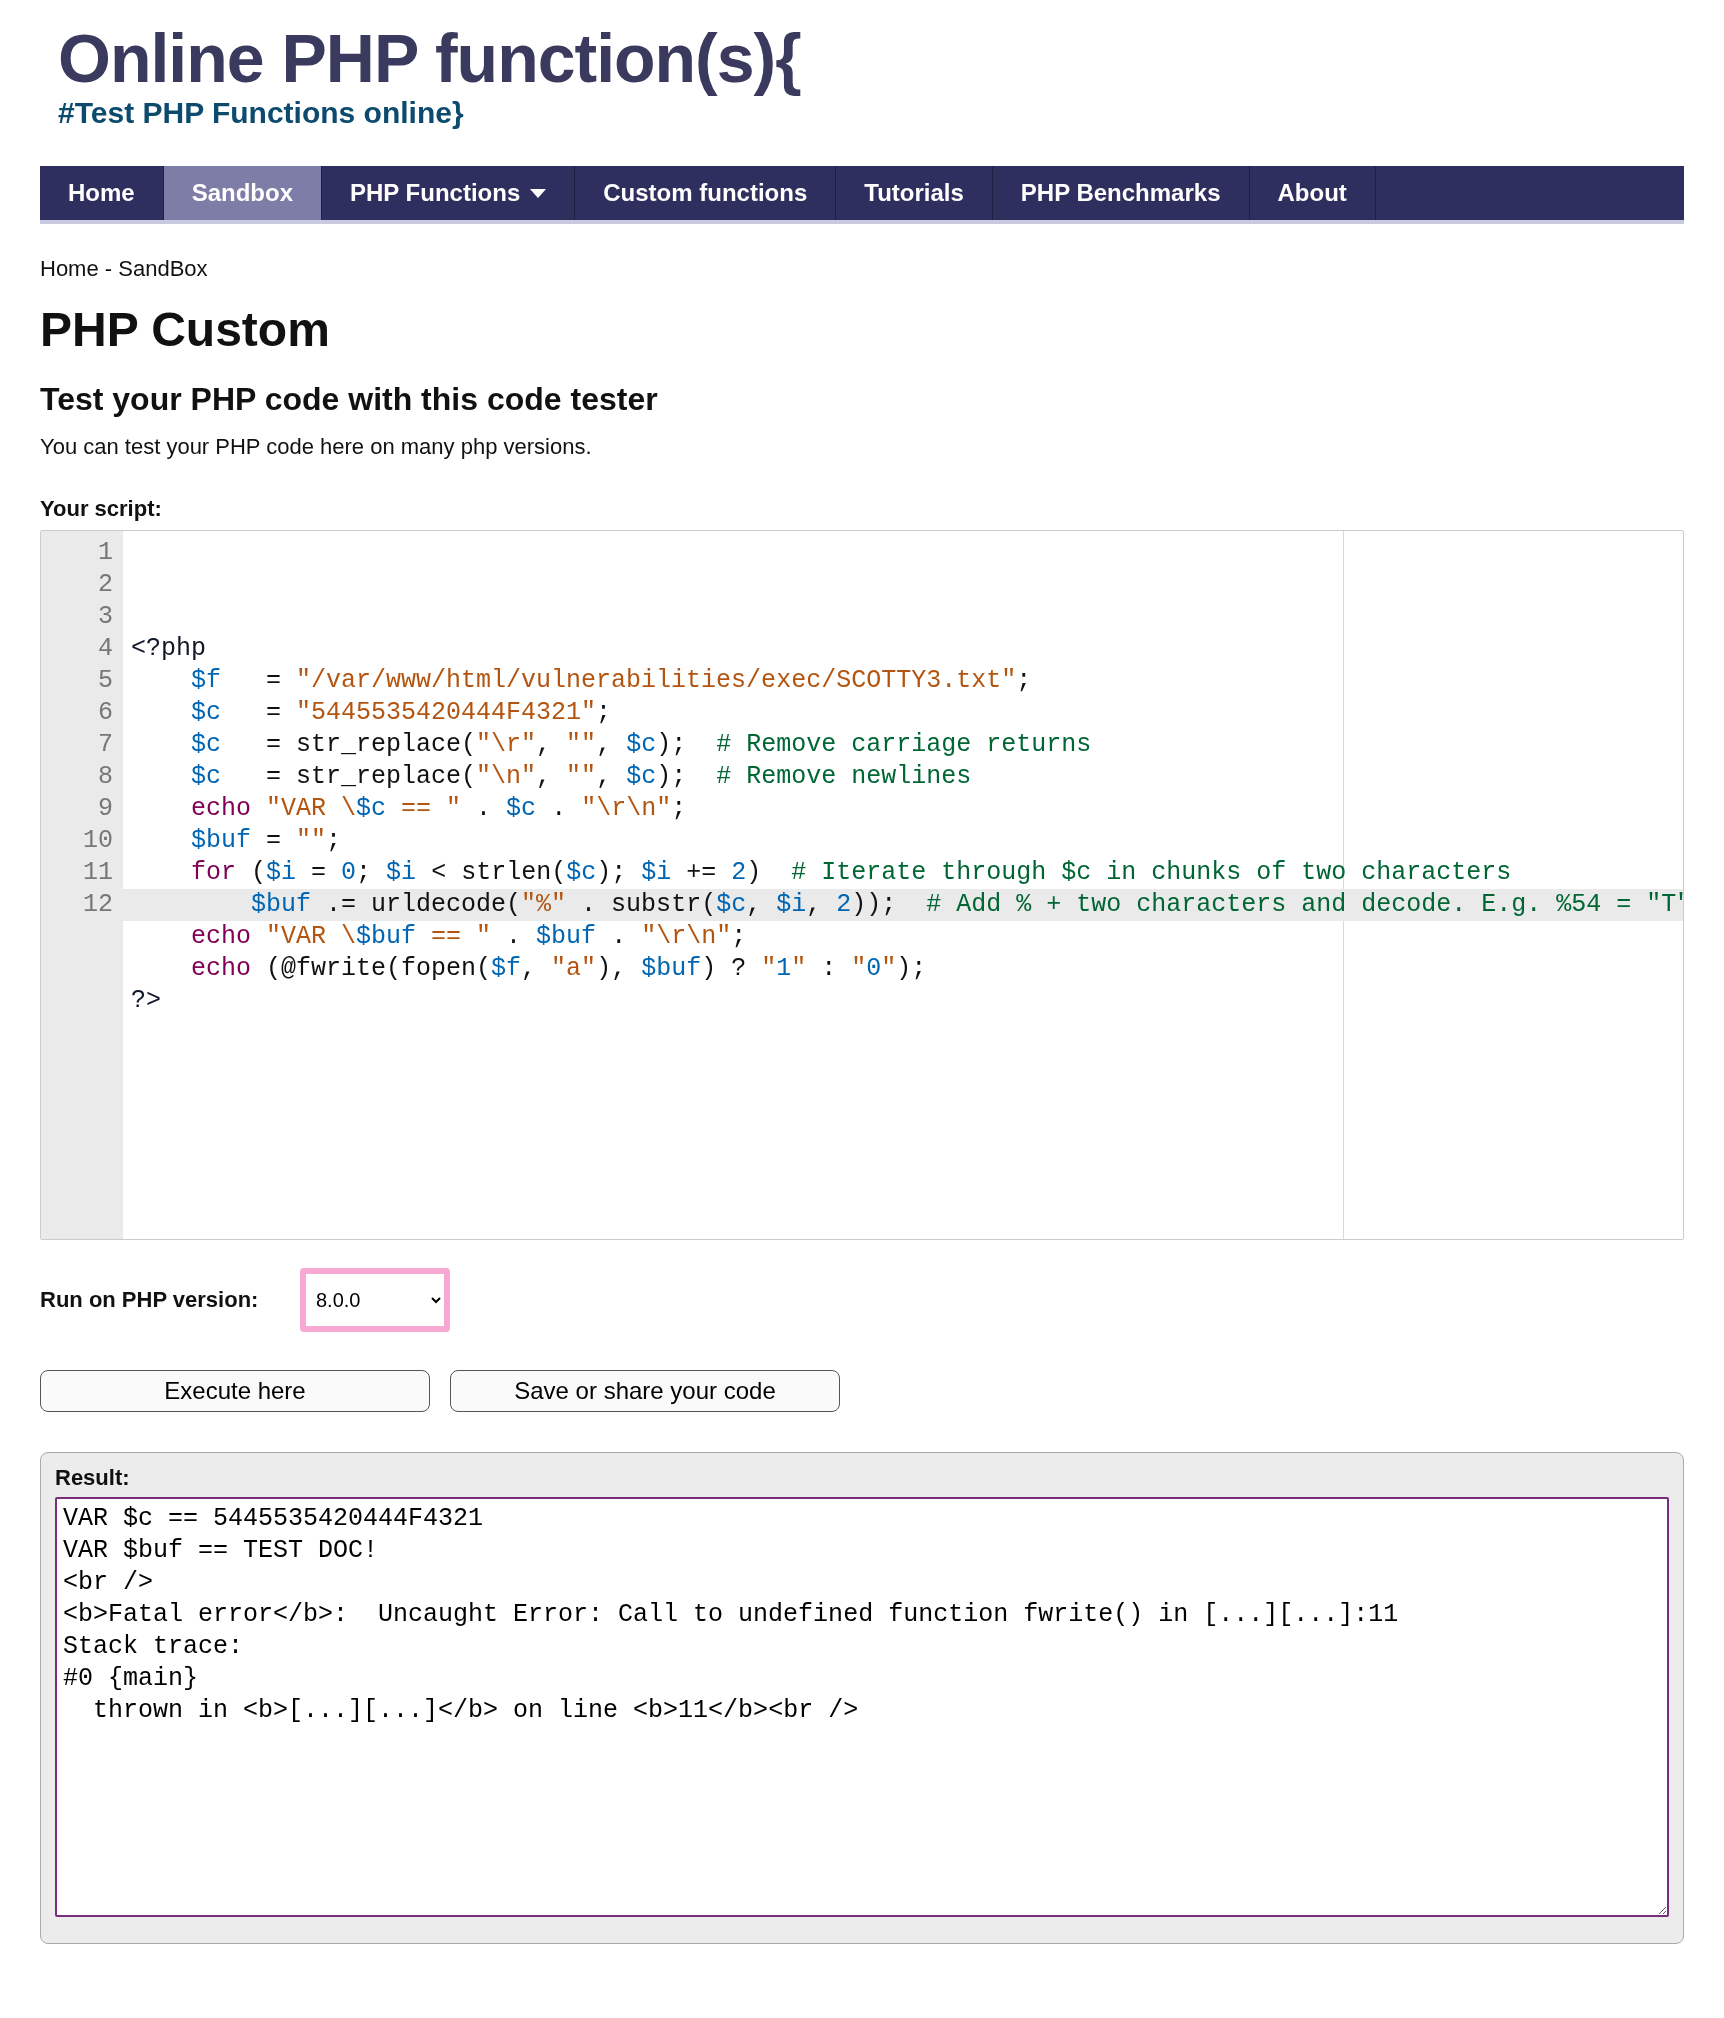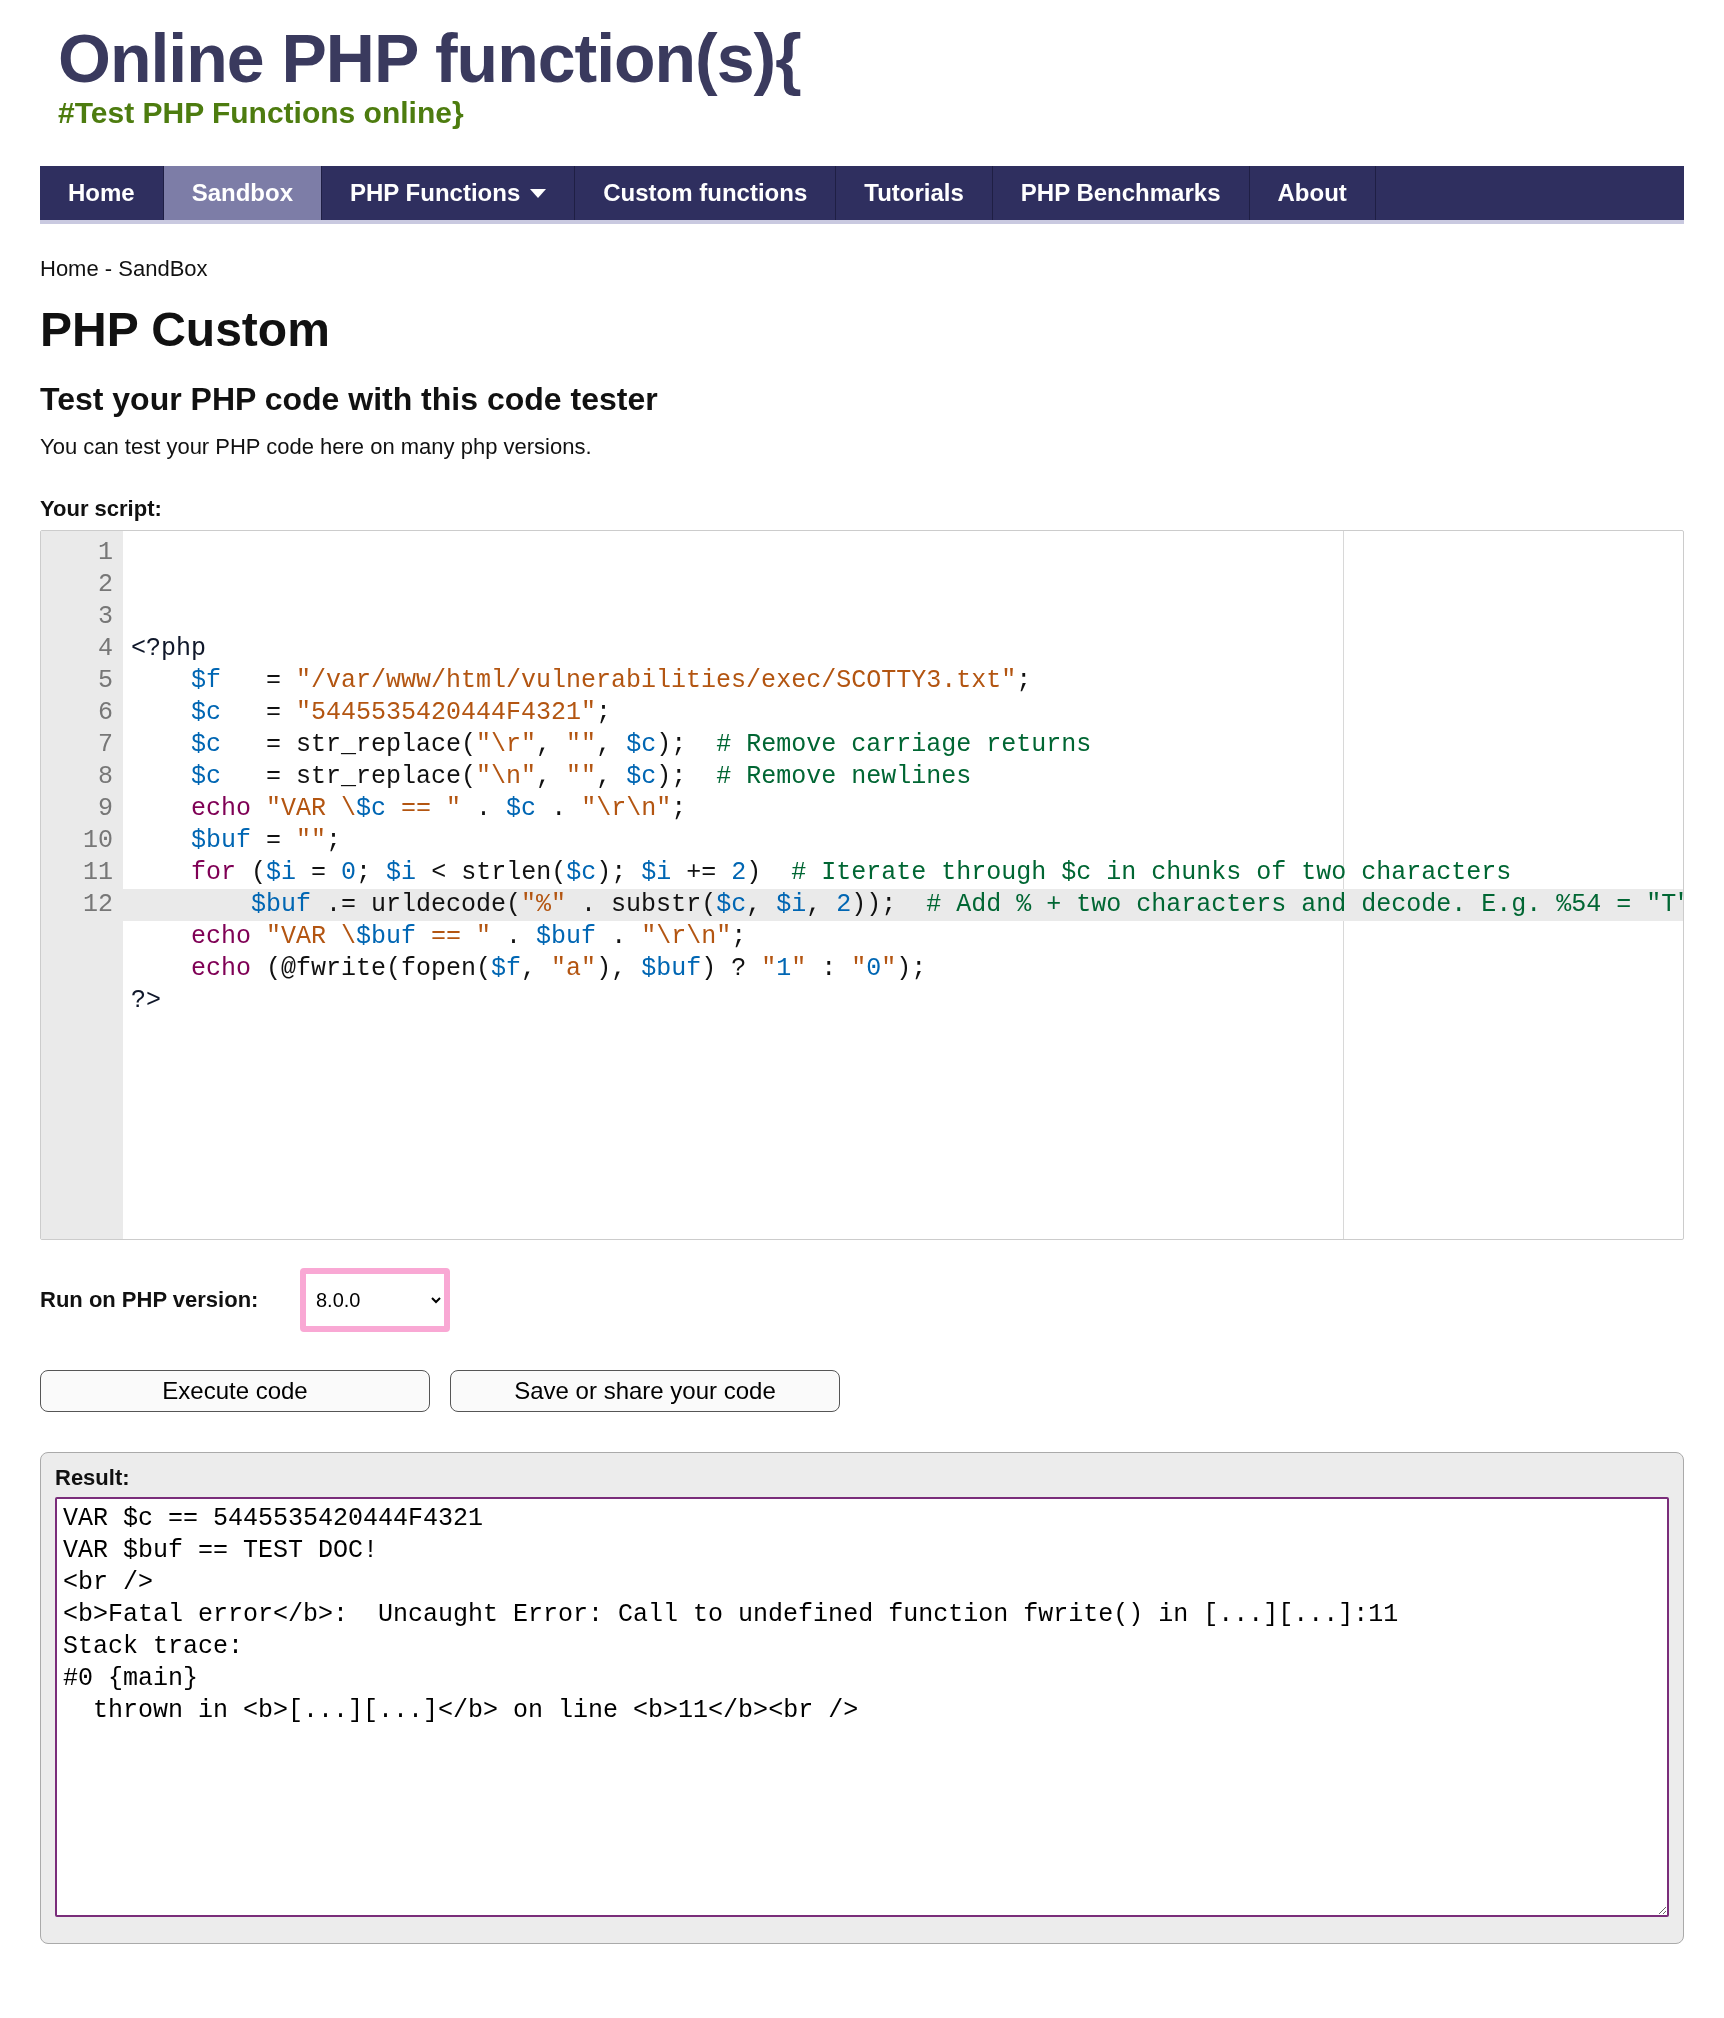--- a/index.html
+++ b/index.html
@@ -23,21 +23,21 @@
     color: #3a3a5e;
     margin: 0;
     line-height: 1;
     text-transform: none;
     font-stretch: expanded;
   }
   .logo-sub {
     font-family: "Arial Black", Verdana, sans-serif;
     font-size: 30px;
     font-weight: 900;
-    color: #4d7c0f;
+    color: #0c4a6e;
     margin: 4px 0 0 0;
     letter-spacing: 0px;
   }
 
   
   .nav {
     display: flex;
     background: #2f2f5f;
     height: 58px;
     margin-top: 26px;
@@ -222,21 +222,21 @@
     <div class="options">
       <div class="opt-row">
         <div class="opt-label">Run on PHP version:</div>
         <select class="sel">
           <option>8.0.0</option>
         </select>
       </div>
     </div>
 
     <div class="btnrow">
-      <button class="btn">Execute code</button>
+      <button class="btn">Execute here</button>
       <button class="btn">Save or share your code</button>
     </div>
 
     <div class="result-box">
       <div class="result-label">Result:</div>
       <textarea class="result-ta" spellcheck="false" id="result-ta" style="">VAR $c == 5445535420444F4321
 VAR $buf == TEST DOC!
 &lt;br /&gt;
 &lt;b&gt;Fatal error&lt;/b&gt;:  Uncaught Error: Call to undefined function fwrite() in [...][...]:11
 Stack trace:

